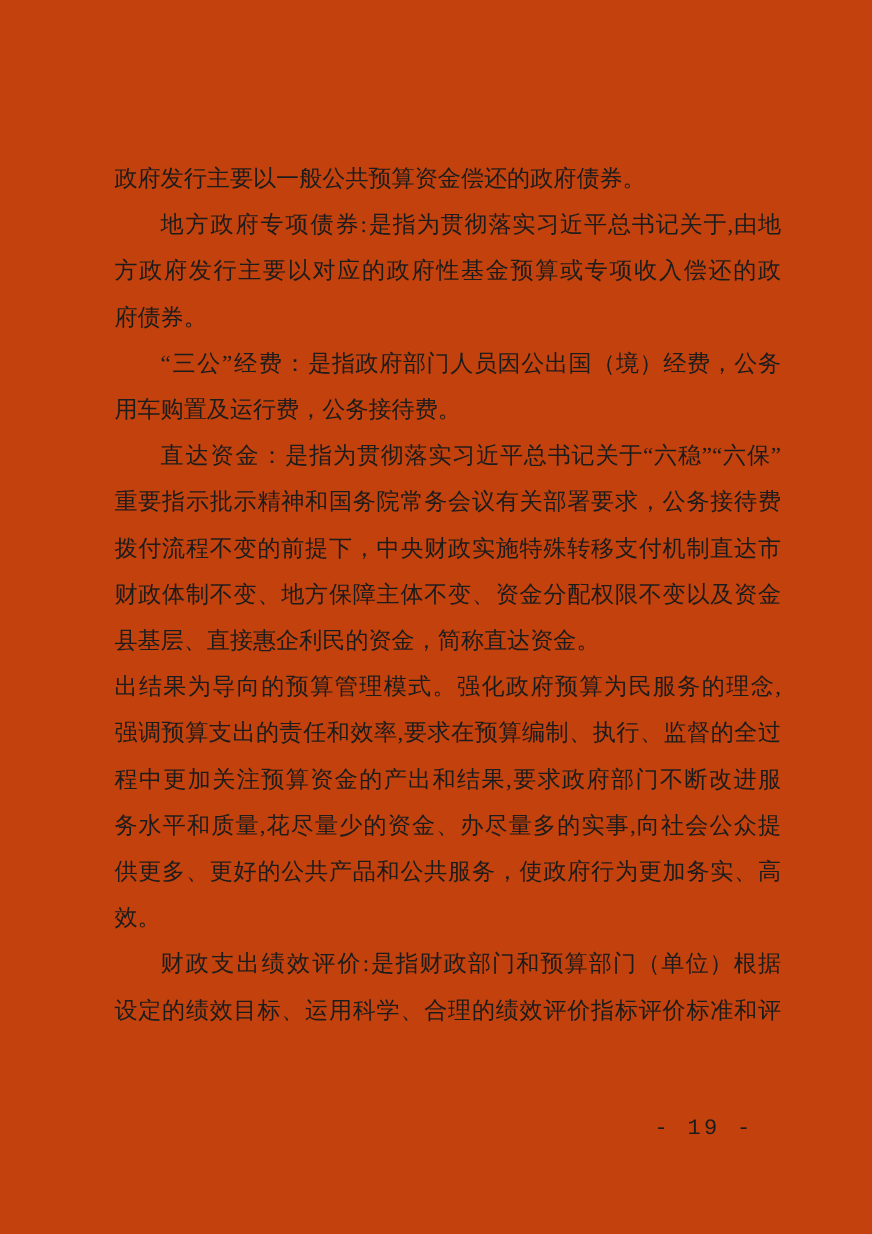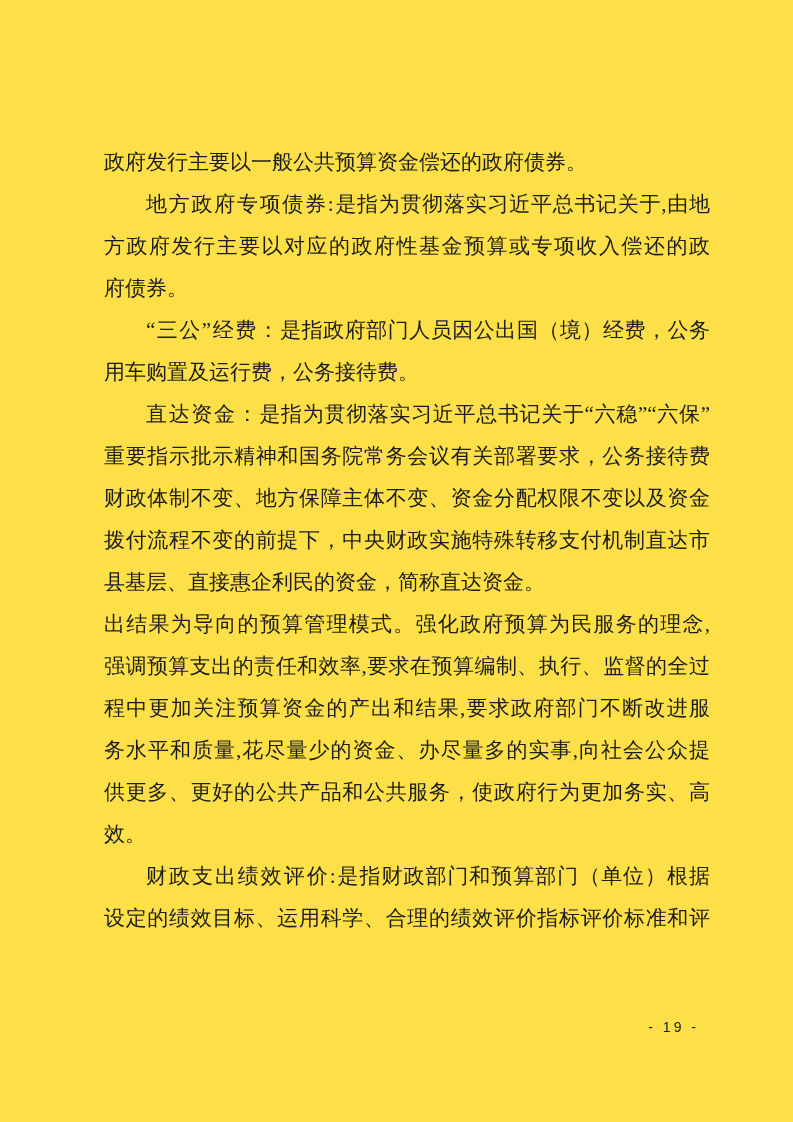--- a/index.html
+++ b/index.html
@@ -4,21 +4,21 @@
 <style>
   html, body {
     margin: 0;
     padding: 0;
     background: #ffffff;
   }
   .page {
     position: relative;
     width: 793px;
     height: 1122px;
-    background: #fde047;
+    background: #c2410c;
     overflow: hidden;
     font-family: "Liberation Serif", "DejaVu Serif", serif;
   }
   .doc-body {
     position: absolute;
     left: 104px;
     top: 141px;
     width: 606px;
   }
   .line {
@@ -40,43 +40,43 @@
   .line.indent {
     padding-left: 42px;
   }
   .line b {
     font-weight: 400;
     letter-spacing: 1px;
   }
   .pagenum {
     position: absolute;
     top: 1013px;
-    right: 94px;
-    font-size: 14px;
+    right: 108px;
+    font-size: 20px;
     line-height: 28px;
     color: #1c1c1c;
     letter-spacing: 3px;
-    font-family: Liberation Sans, sans-serif;
+    font-family: Liberation Mono, monospace;
   }
 </style>
 </head>
 <body>
 
 <div class="page">
   <div class="doc-body" id="doc-body">
       <div class="line nofill"><span>政府发行主要以一般公共预算资金偿还的政府债券。</span></div>
       <div class="line fill indent"><b>地方政府专项债券:</b><span>是指为贯彻落实习近平总书记关于,由地</span></div>
       <div class="line fill"><span>方政府发行主要以对应的政府性基金预算或专项收入偿还的政</span></div>
       <div class="line nofill"><span>府债券。</span></div>
       <div class="line fill indent"><b>“三公”经费：</b><span>是指政府部门人员因公出国（境）经费，公务</span></div>
       <div class="line nofill"><span>用车购置及运行费，公务接待费。</span></div>
       <div class="line fill indent"><b>直达资金：</b><span>是指为贯彻落实习近平总书记关于“六稳”“六保”</span></div>
       <div class="line fill"><span>重要指示批示精神和国务院常务会议有关部署要求，公务接待费</span></div>
+      <div class="line fill"><span>拨付流程不变的前提下，中央财政实施特殊转移支付机制直达市</span></div>
       <div class="line fill"><span>财政体制不变、地方保障主体不变、资金分配权限不变以及资金</span></div>
-      <div class="line fill"><span>拨付流程不变的前提下，中央财政实施特殊转移支付机制直达市</span></div>
       <div class="line nofill"><span>县基层、直接惠企利民的资金，简称直达资金。</span></div>
       <div class="line fill"><span>出结果为导向的预算管理模式。强化政府预算为民服务的理念,</span></div>
       <div class="line fill"><span>强调预算支出的责任和效率,要求在预算编制、执行、监督的全过</span></div>
       <div class="line fill"><span>程中更加关注预算资金的产出和结果,要求政府部门不断改进服</span></div>
       <div class="line fill"><span>务水平和质量,花尽量少的资金、办尽量多的实事,向社会公众提</span></div>
       <div class="line fill"><span>供更多、更好的公共产品和公共服务，使政府行为更加务实、高</span></div>
       <div class="line nofill"><span>效。</span></div>
       <div class="line fill indent"><b>财政支出绩效评价:</b><span>是指财政部门和预算部门（单位）根据</span></div>
       <div class="line fill"><span>设定的绩效目标、运用科学、合理的绩效评价指标评价标准和评</span></div>
     </div>

